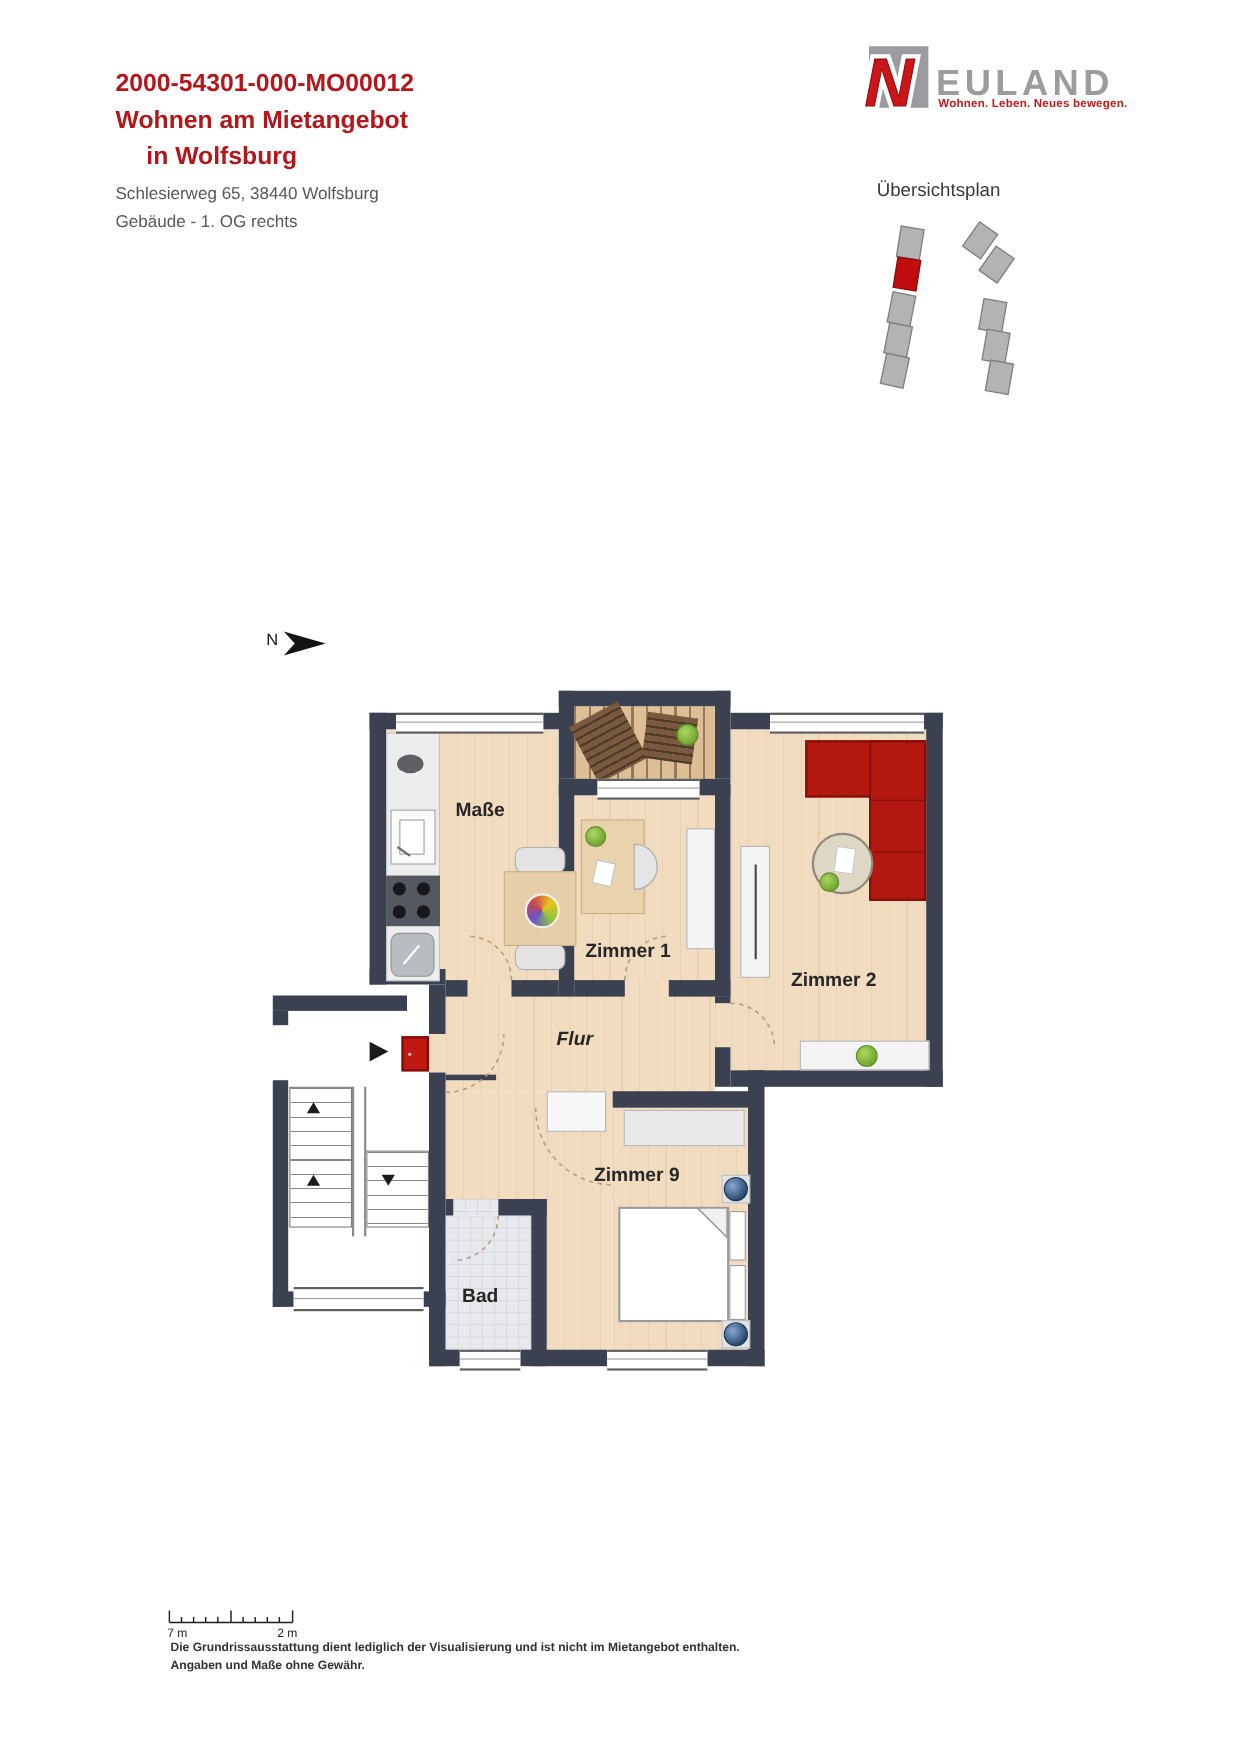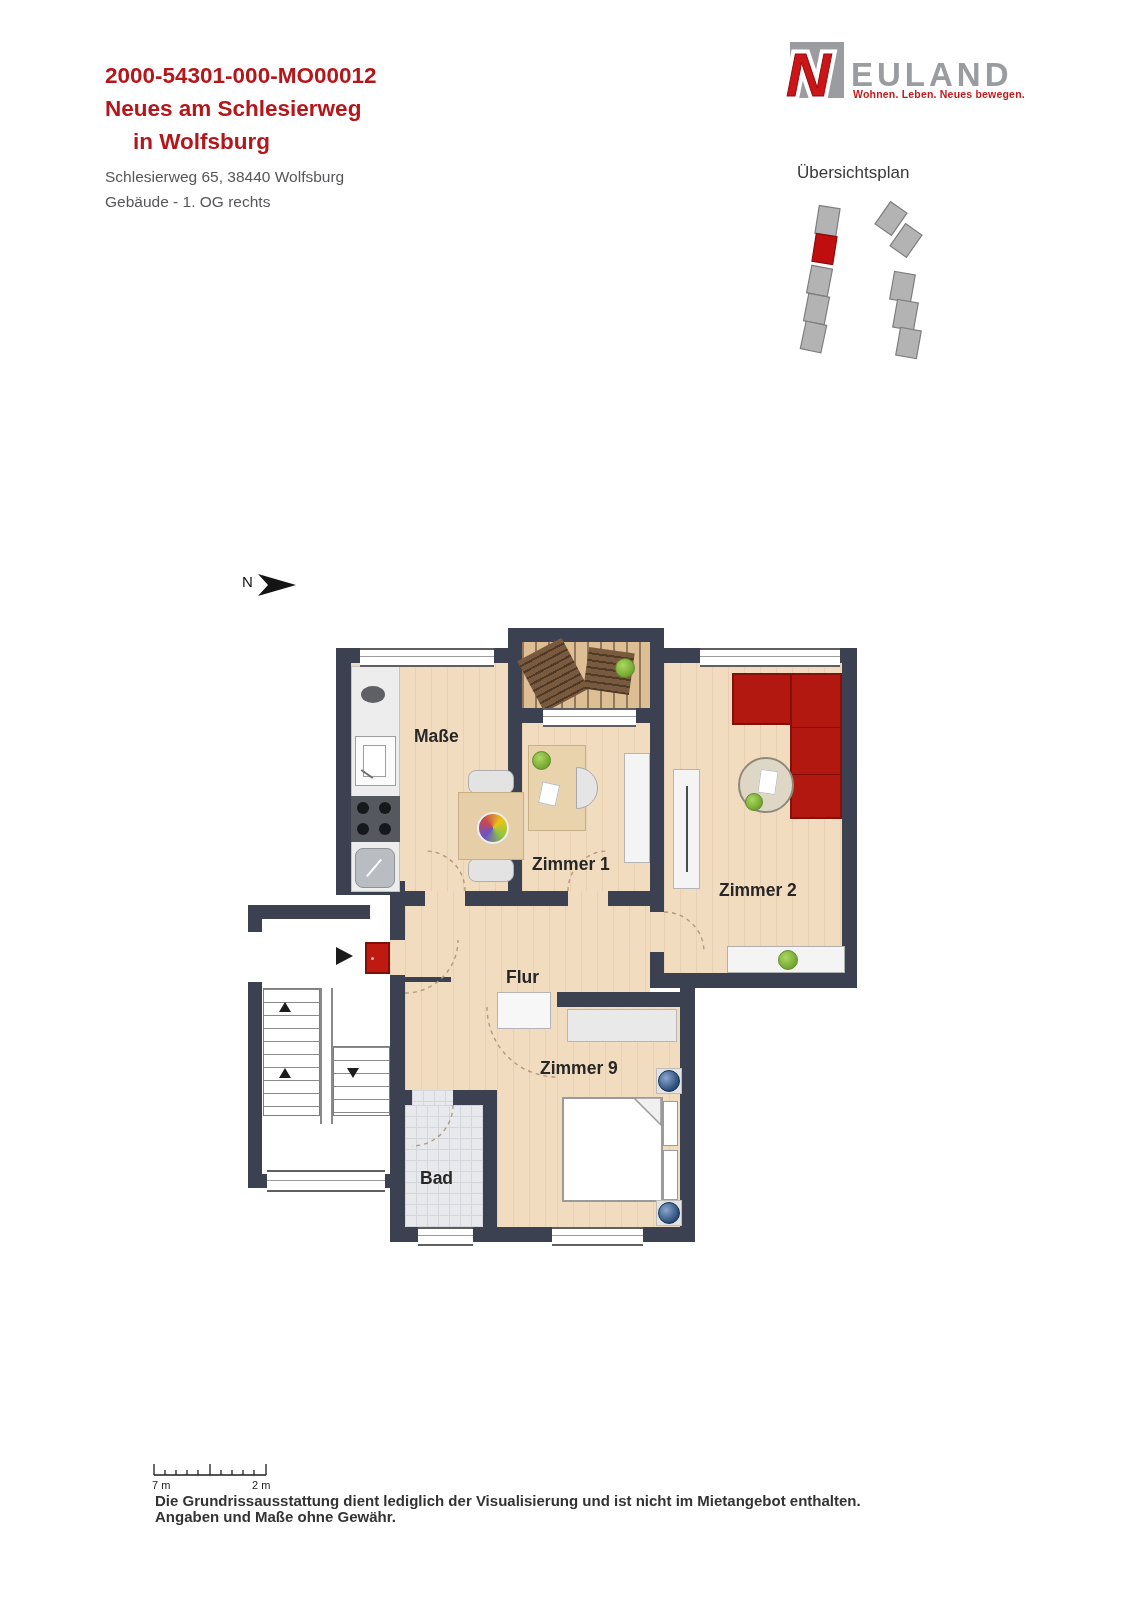--- a/index.html
+++ b/index.html
@@ -30,29 +30,29 @@
   .lbl{position:absolute;z-index:6;font-size:17.5px;font-weight:bold;color:#272727;white-space:nowrap;}
   .plant{position:absolute;border-radius:50%;z-index:4;
          background:radial-gradient(circle at 38% 35%,#abd863,#6fa22c 75%);border:1px solid #5e8c26;}
   .tri-up{position:absolute;width:0;height:0;z-index:4;border-left:6px solid transparent;
           border-right:6px solid transparent;border-bottom:10px solid #1c1c1c;}
   .tri-down{position:absolute;width:0;height:0;z-index:4;border-left:6px solid transparent;
           border-right:6px solid transparent;border-top:10px solid #1c1c1c;}
   .overlay{position:absolute;left:0;top:0;z-index:5;pointer-events:none;}
   
   .scale-lbl{position:absolute;font-size:11px;color:#1e1e1e;}
-  .disc{position:absolute;left:155px;font-size:15px;font-weight:bold;color:#333;white-space:nowrap;}
+  .disc{position:absolute;left:155px;font-size:11px;font-weight:bold;color:#333;white-space:nowrap;}
 </style>
 </head>
 <body>
 
 <div class="page">
 
   <div class="hd-red" style="top:63px;">2000-54301-000-MO00012</div>
-  <div class="hd-red" style="top:96px;">Neues am Schlesierweg</div>
+  <div class="hd-red" style="top:96px;">Wohnen am Mietangebot</div>
   <div class="hd-red" style="top:129px;margin-left:28px;">in Wolfsburg</div>
   <div class="hd-gray" style="top:168px;">Schlesierweg 65, 38440 Wolfsburg</div>
   <div class="hd-gray" style="top:193px;">Gebäude - 1. OG rechts</div>
 
   <div class="abs" style="left:790px;top:42px;width:54px;height:56px;background:#9b9ca0;"></div>
   <svg class="abs" style="left:770px;top:24px;" width="120" height="86" viewBox="0 0 120 86">
     <text x="16" y="72" font-family="Liberation Sans,sans-serif" font-size="62" font-weight="bold" font-style="italic" fill="#ffffff" stroke="#ffffff" stroke-width="9">N</text>
     <text x="16" y="72" font-family="Liberation Sans,sans-serif" font-size="62" font-weight="bold" font-style="italic" fill="#cc1517" stroke="#8e0d0f" stroke-width="1">N</text>
   </svg>
   <div class="logo-word">EULAND</div>
@@ -196,21 +196,21 @@
     <div class="furn" style="left:101px;top:506px;width:57px;height:70px;background:#fff;border:1px solid #7d7d7d;box-sizing:border-box;background-image:repeating-linear-gradient(180deg,#8a8a8a 0 1px,transparent 1px 13px);"></div>
     <div class="furn" style="left:88px;top:448px;width:13px;height:136px;background:#fff;border-left:2px solid #8a8a8a;border-right:2px solid #8a8a8a;box-sizing:border-box;"></div>
     <div class="tri-up" style="left:47px;top:462px;"></div>
     <div class="tri-up" style="left:47px;top:528px;"></div>
     <div class="tri-down" style="left:115px;top:528px;"></div>
 
     <div class="lbl" style="left:182px;top:186px;">Maße</div>
     <div class="lbl" style="left:300px;top:314px;">Zimmer 1</div>
     <div class="lbl" style="left:487px;top:340px;">Zimmer 2</div>
     <div class="lbl" style="left:308px;top:518px;">Zimmer 9</div>
-    <div class="lbl" style="left:274px;top:427px;">Flur</div>
+    <div class="lbl" style="left:274px;top:394px;font-style:italic;">Flur</div>
     <div class="lbl" style="left:188px;top:628px;">Bad</div>
 
     <svg class="overlay" width="660" height="720" viewBox="0 0 660 720">
       <g fill="none" stroke="#b39b79" stroke-width="1.4" stroke-dasharray="4 4">
         <path d="M173 453 A53 53 0 0 0 226 400"></path>
         <path d="M233 351 A40 40 0 0 0 193 311"></path>
         <path d="M336 351 A40 40 0 0 1 376 311"></path>
         <path d="M432 372 A40 40 0 0 1 472 412"></path>
         <path d="M255 467 A70 70 0 0 0 325 537"></path>
         <path d="M221 565 A41 41 0 0 1 180 606"></path>

